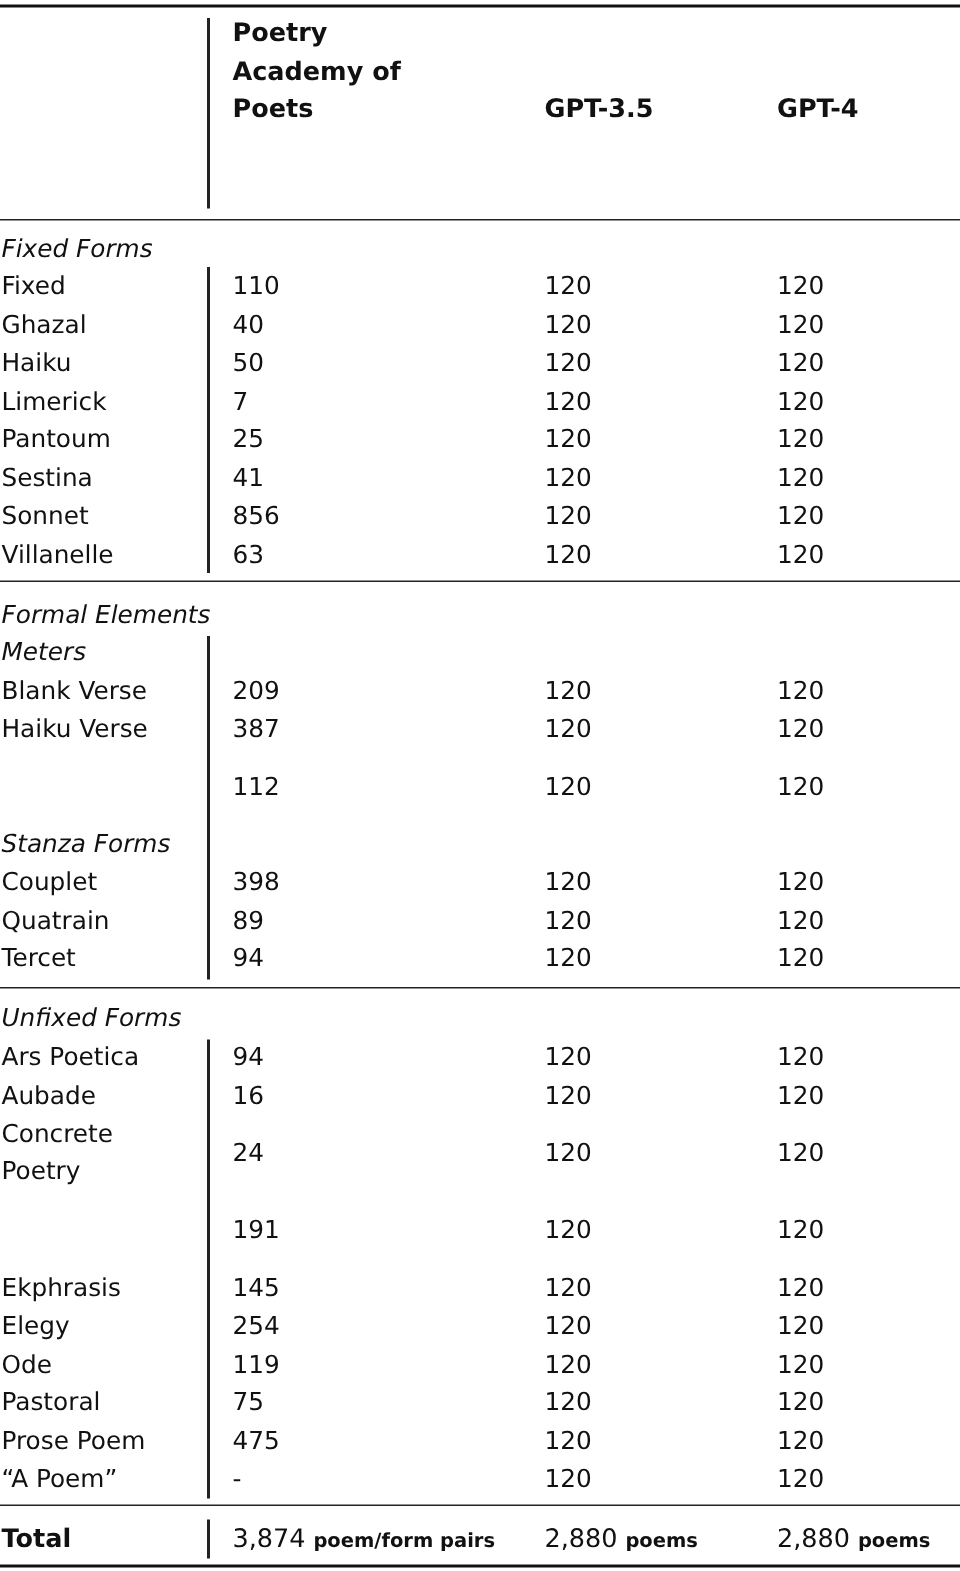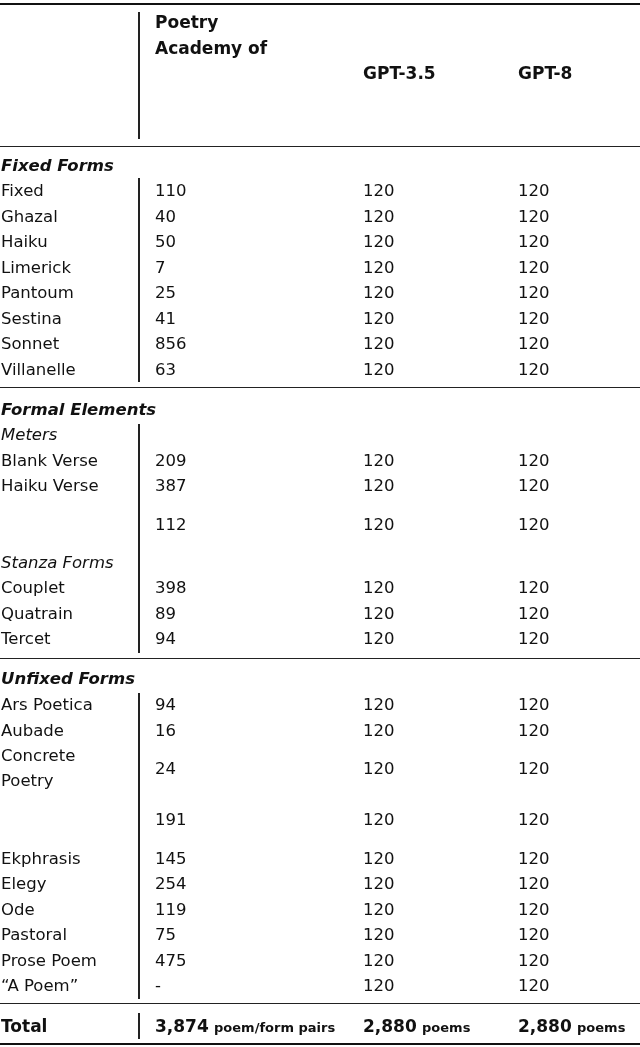--- a/index.html
+++ b/index.html
@@ -12,26 +12,26 @@
   .rule { position: absolute; left: 0; width: 640px; background: #111; }
   .rule.thick { height: 2px; }
   .rule.thin { height: 1px; background: #222; }
   .vline { position: absolute; left: 138px; width: 1.5px; background: #222; }
   .row { position: absolute; left: 0; width: 640px; height: 25.4px; font-size: 16.5px; line-height: 25.4px; }
   .cell { position: absolute; top: 0; white-space: nowrap; }
   .c0 { left: 1px; }
   .c1 { left: 155px; }
   .c2 { left: 363px; }
   .c3 { left: 518px; }
-  .section { font-weight: bold; font-style: italic; }
+  .section { font-weight: normal; font-style: italic; }
   .subsection { font-style: italic; }
   .hdr { position: absolute; font-weight: bold; font-size: 17px; line-height: 25.6px; }
   .total { font-weight: bold; }
   .small { font-size: 13px; font-weight: bold; }
-  .big { font-size: 17px; font-weight: bold; }
+  .big { font-size: 17px; font-weight: normal; }
 </style>
 </head>
 <body>
 
 <div class="tbl">
 
   <div class="rule thick" style="top:3px"></div>
   <div class="rule thin" style="top:146px"></div>
   <div class="rule thin" style="top:387px"></div>
   <div class="rule thin" style="top:658px"></div>
@@ -43,23 +43,24 @@
   <div class="vline" style="top:424px;height:229px"></div>
   <div class="vline" style="top:693px;height:306px"></div>
   <div class="vline" style="top:1013px;height:26px"></div>
 
   <div>
     <div class="hdr" style="left:1px;top:48px">
     </div>
     <div class="hdr" style="left:155px;top:10px">
       <div>Poetry</div>
       <div>Academy of</div>
+      <div>Poets</div>
     </div>
     <div class="hdr" style="left:363px;top:61px">GPT-3.5</div>
-    <div class="hdr" style="left:518px;top:61px">GPT-8</div>
+    <div class="hdr" style="left:518px;top:61px">GPT-4</div>
   </div>
 
   <div class="row" style="top:153px">
     <span class="cell c0 section">Fixed Forms</span>
   </div>
   <div class="row" style="top:178px">
     <span class="cell c0">Fixed</span>
     <span class="cell c1">110</span>
     <span class="cell c2">120</span>
     <span class="cell c3">120</span>

